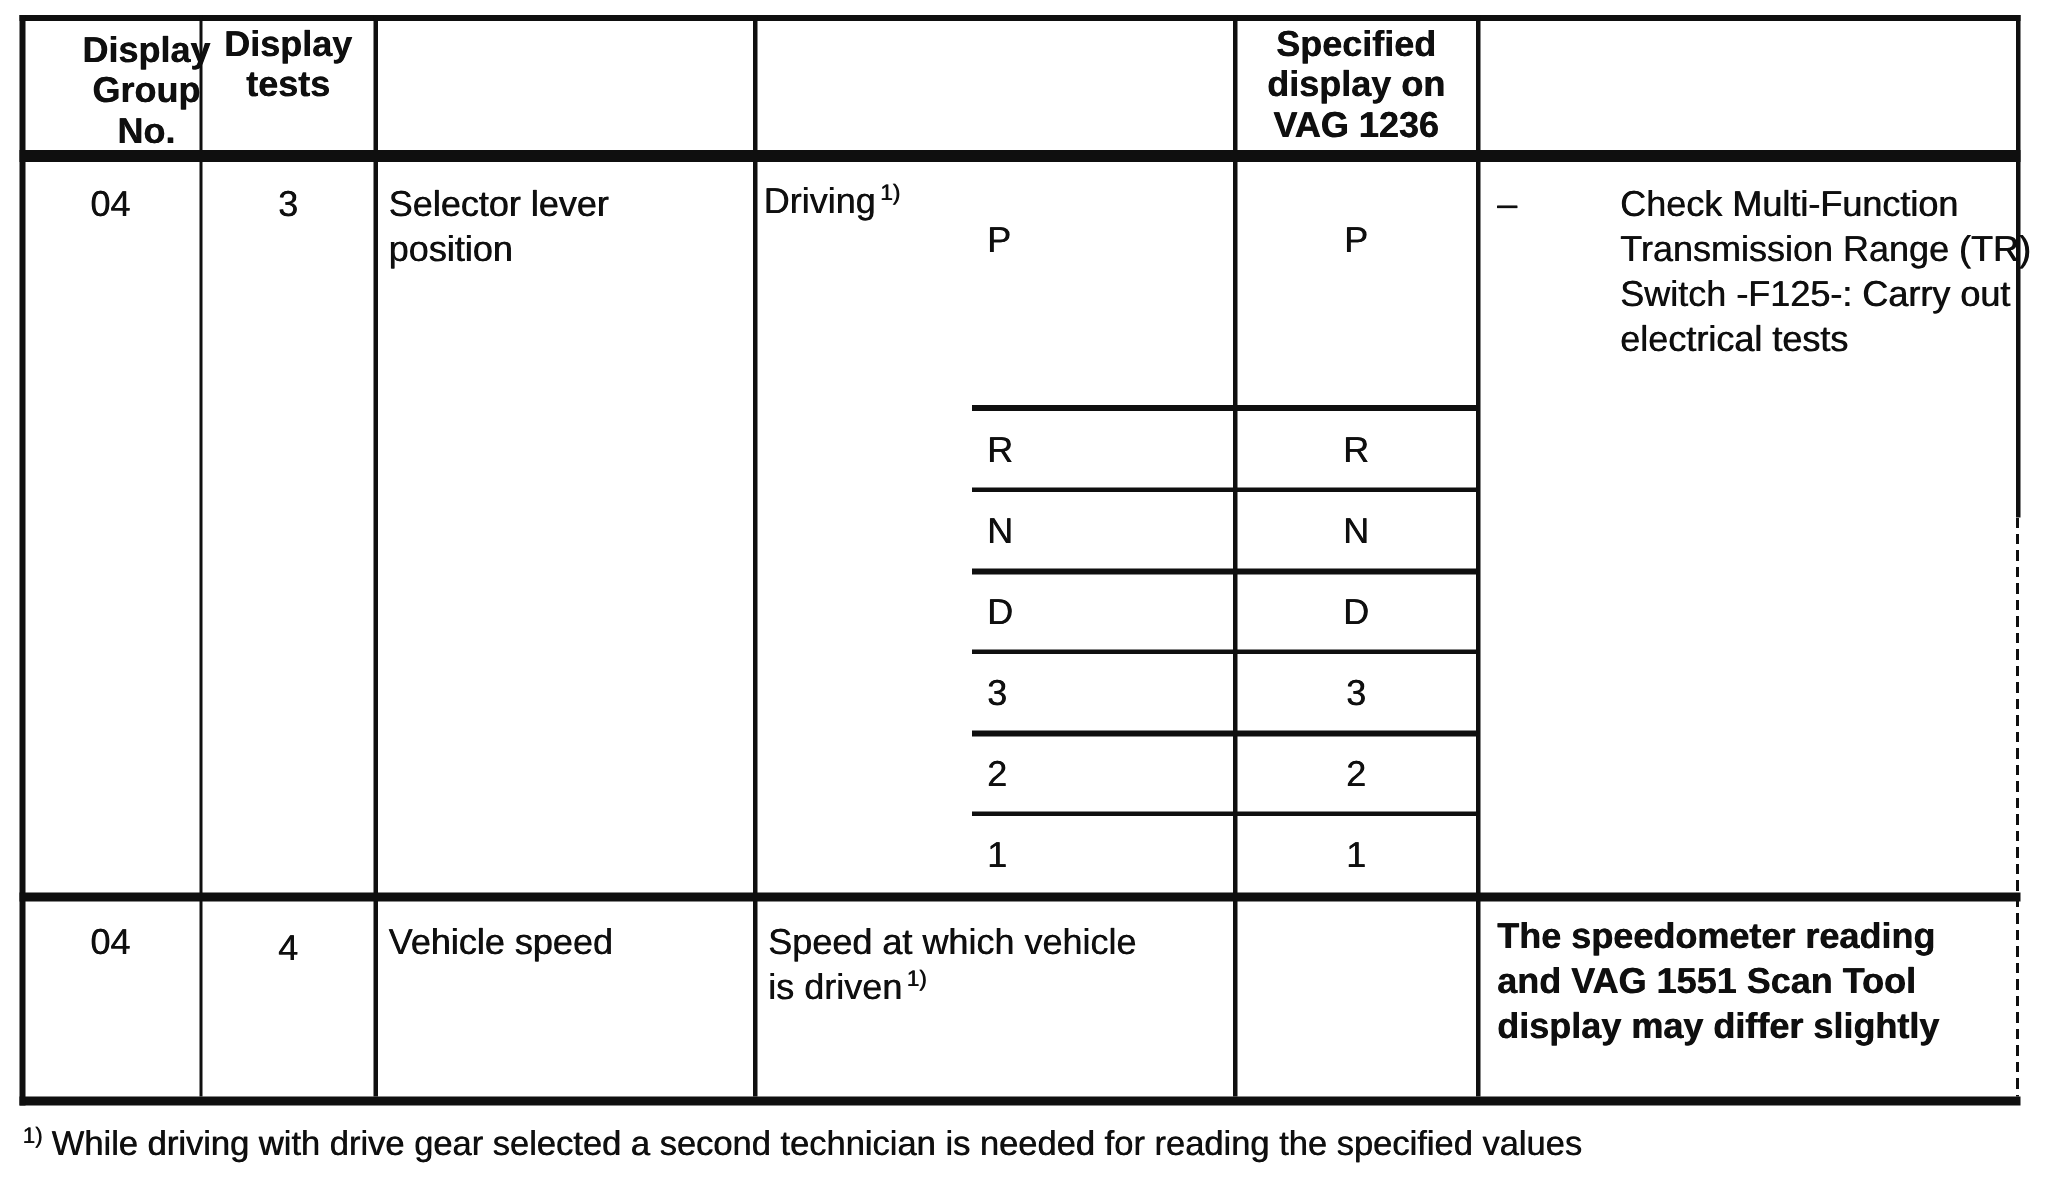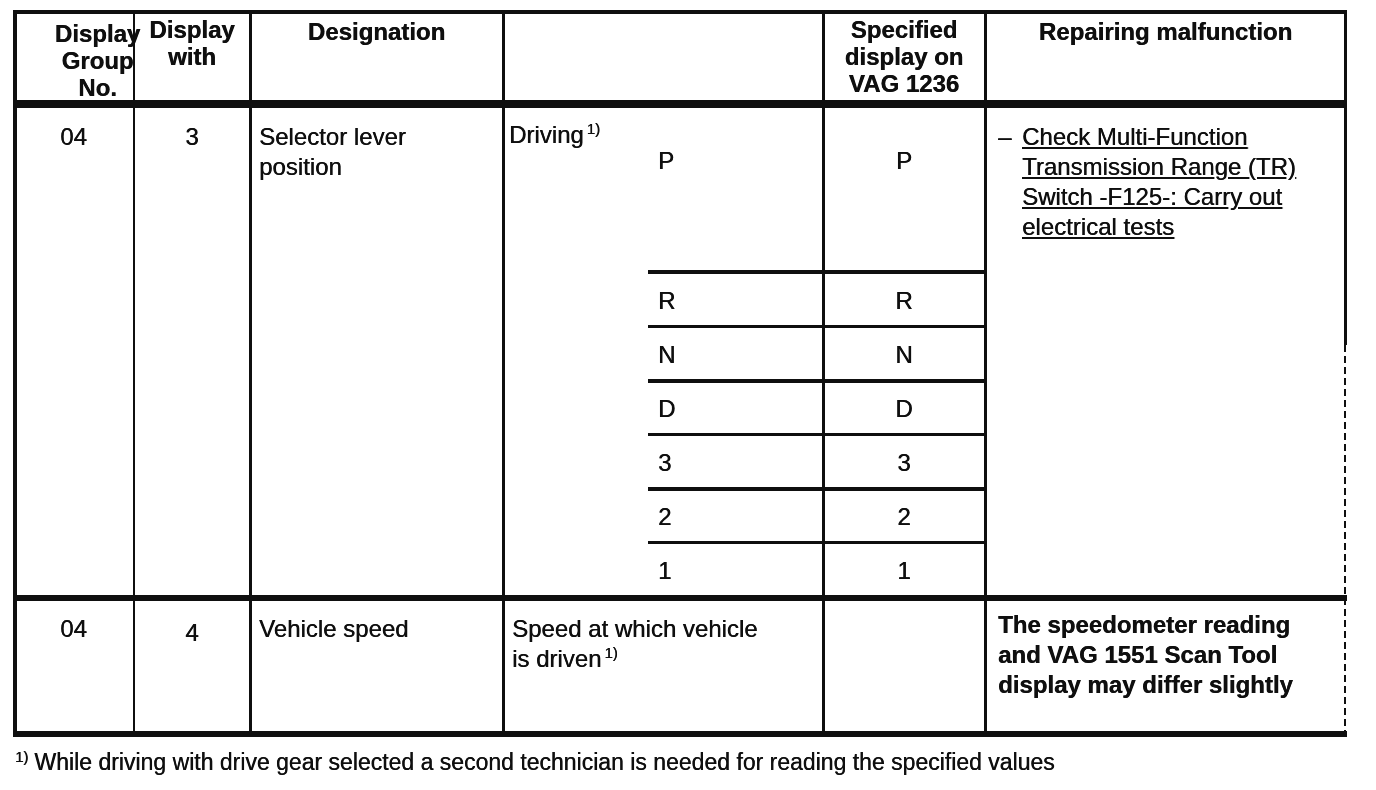--- a/index.html
+++ b/index.html
@@ -63,24 +63,22 @@
   <div class="ln" style="left:13px;top:595px;width:1334px;height:6px;"></div>
 
   <div class="ln" style="left:648px;top:270px;width:337px;height:4px;"></div>
   <div class="ln" style="left:648px;top:325px;width:337px;height:3px;"></div>
   <div class="ln" style="left:648px;top:379px;width:337px;height:4px;"></div>
   <div class="ln" style="left:648px;top:433px;width:337px;height:3px;"></div>
   <div class="ln" style="left:648px;top:487px;width:337px;height:4px;"></div>
   <div class="ln" style="left:648px;top:541px;width:337px;height:3px;"></div>
 
   <div class="cell hdr" style="left:13px;top:20px;width:121px;padding:0 14px;margin-left:24px;">Display Group No.</div>
-  <div class="cell hdr" style="left:134px;top:16px;width:116px;padding:0 14px;">Display with</div>
-  <div class="cell hdr" style="left:250px;top:18px;width:253px;">Designation</div>
+  <div class="cell hdr" style="left:134px;top:16px;width:116px;padding:0 14px;">Display tests</div>
   <div class="cell hdr" style="left:823px;top:16px;width:162px;padding:0 17px;">Specified display on VAG 1236</div>
-  <div class="cell hdr" style="left:985px;top:18px;width:361px;">Repairing malfunction</div>
 
   <div class="cell ctr" style="left:13px;top:122px;width:121px;">04</div>
   <div class="cell ctr" style="left:134px;top:122px;width:116px;">3</div>
   <div class="cell" style="left:259px;top:122px;width:185px;">Selector lever position</div>
 
   <div class="cell" style="left:509px;top:120px;"><span>Driving</span><span class="sup">1)</span></div>
 
   <div class="cell" style="left:658px;top:146px;">P</div>
   <div class="cell" style="left:658px;top:286px;">R</div>
   <div class="cell" style="left:658px;top:340px;">N</div>
@@ -91,21 +89,21 @@
 
   <div class="cell ctr" style="left:823px;top:146px;width:162px;">P</div>
   <div class="cell ctr" style="left:823px;top:286px;width:162px;">R</div>
   <div class="cell ctr" style="left:823px;top:340px;width:162px;">N</div>
   <div class="cell ctr" style="left:823px;top:394px;width:162px;">D</div>
   <div class="cell ctr" style="left:823px;top:448px;width:162px;">3</div>
   <div class="cell ctr" style="left:823px;top:502px;width:162px;">2</div>
   <div class="cell ctr" style="left:823px;top:556px;width:162px;">1</div>
 
   <div class="cell bullet" style="left:998px;top:122px;">–</div>
-  <div class="cell" style="left:1022px;top:122px;width:290px;text-decoration:underline;">Check Multi-Function Transmission Range (TR) Switch -F125-:  Carry out electrical tests</div>
+  <div class="cell" style="left:1080px;top:122px;width:290px;">Check Multi-Function Transmission Range (TR) Switch -F125-:  Carry out electrical tests</div>
 
   <div class="cell ctr" style="left:13px;top:614px;width:121px;">04</div>
   <div class="cell ctr" style="left:134px;top:618px;width:116px;">4</div>
   <div class="cell" style="left:259px;top:614px;width:230px;">Vehicle speed</div>
 
   <div class="cell" style="left:512px;top:614px;width:255px;"><span>Speed at which vehicle is driven</span><span class="sup">1)</span></div>
 
   <div class="cell" style="left:998px;top:610px;width:305px;font-weight:bold;">The speedometer reading and VAG 1551 Scan Tool display may differ slightly</div>
 
   <div class="footnote" style="left:15px;top:748px;width:1330px;"><span class="sup">1)</span><span>While driving with drive gear selected a second technician is needed for reading the specified values</span></div>

